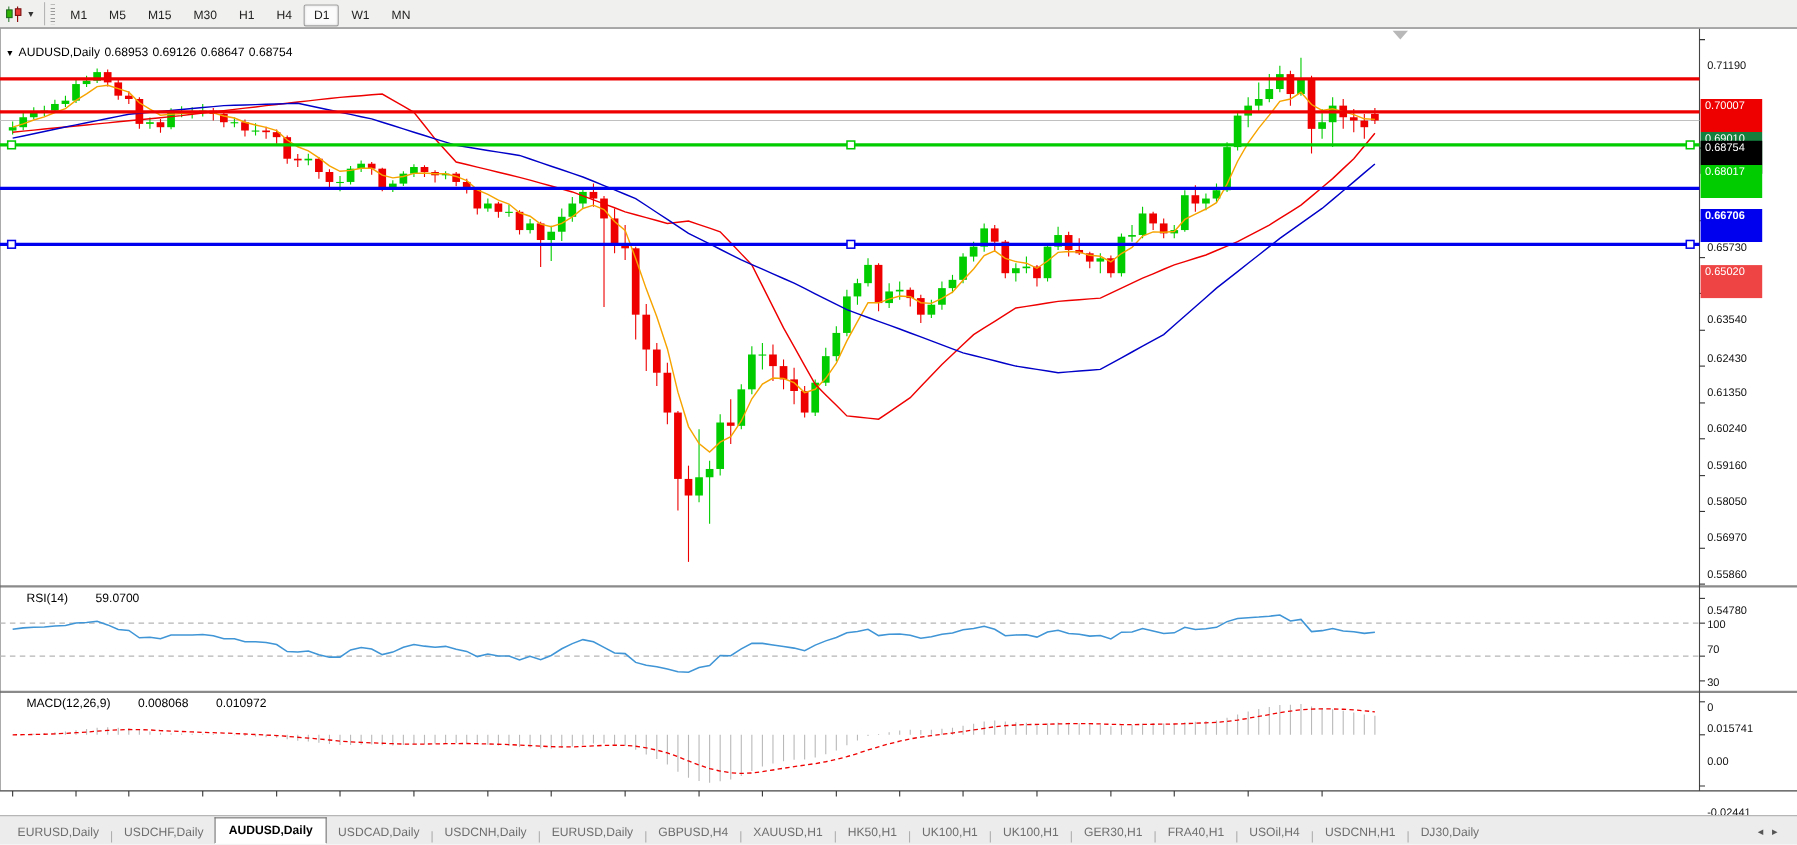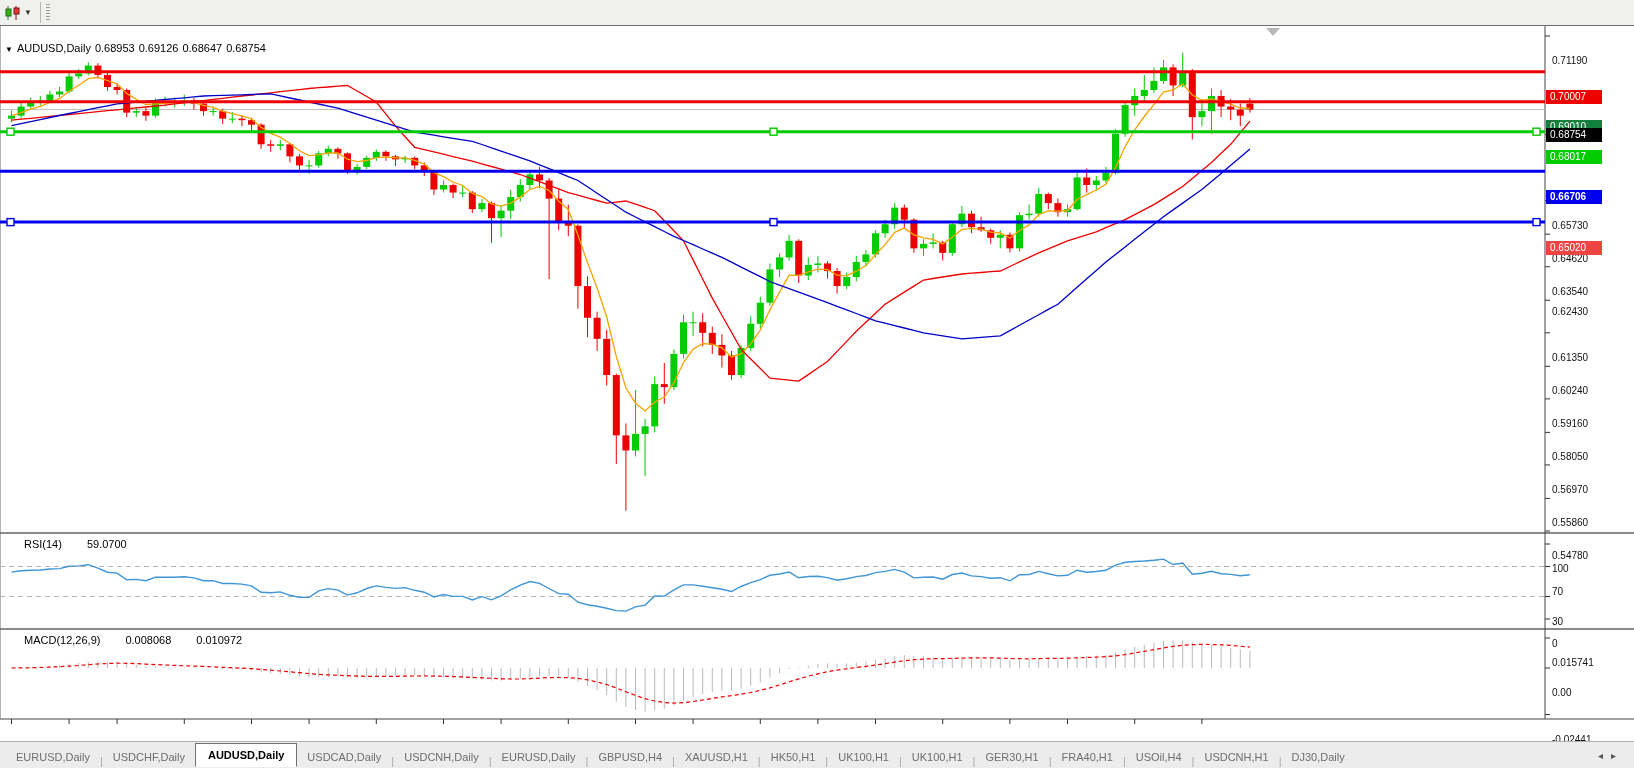--- a/index.html
+++ b/index.html
@@ -19,21 +19,21 @@
   
   #chartwin{position:absolute;left:0;top:25px;width:1634px;height:716px;background:#fff;
             border-top:1px solid #6d6d6d;}
   #csvg{position:absolute;left:0;top:0;}
   #title{position:absolute;left:5px;top:16px;font-size:11px;color:#000;white-space:nowrap;}
   #title .tri{font-size:8px;margin-right:4px;}
   #title span{margin-right:4px;}
   .panel-label{position:absolute;left:4px;font-size:11px;color:#000;white-space:nowrap;}
   .panel-label span{margin-right:5px;margin-left:20px;}
   .ax-lab{position:absolute;left:1552px;font-size:10px;color:#111;white-space:nowrap;}
-  .tag{position:absolute;left:1546px;height:14px;line-height:13px;font-size:10px;color:#fff;
+  .tag{position:absolute;left:1546px;height:30px;line-height:13px;font-size:10px;color:#fff;
        padding:0 4px;min-width:48px;}
   .date-lab{position:absolute;font-size:10px;color:#111;white-space:nowrap;transform:translateX(-50%);}
   #scrollmark{position:absolute;left:1266px;top:2px;width:0;height:0;
               border-left:7px solid transparent;border-right:7px solid transparent;
               border-top:8px solid #b8b8b8;}
   
   #tabbar{position:absolute;left:0;top:741px;width:1634px;height:27px;background:#ececec;
           border-top:1px solid #b0b0b0;display:flex;align-items:center;font-size:11px;}
   .tab{color:#6e6e6e;padding:4px 10px;cursor:default;white-space:nowrap;}
   .tab.active{background:#fff;color:#000;font-weight:bold;border:1px solid #707070;
@@ -51,20 +51,21 @@
       <svg width="18" height="16" viewBox="0 0 18 16">
         <line x1="4" y1="1" x2="4" y2="15" stroke="#2e7d32" stroke-width="1"></line>
         <rect x="2" y="4" width="5" height="7" fill="#31b404" stroke="#1e6b1e"></rect>
         <line x1="12" y1="1" x2="12" y2="15" stroke="#8b0000" stroke-width="1"></line>
         <rect x="10" y="3" width="5" height="6" fill="#e53935" stroke="#7a1010"></rect>
       </svg>
     </span>
     <span class="dd-arrow">▼</span>
     <span class="tb-sep"></span>
     <span class="grip"></span>
+    <span id="tf-buttons"><span class="tf-btn">M1</span><span class="tf-btn">M5</span><span class="tf-btn">M15</span><span class="tf-btn">M30</span><span class="tf-btn">H1</span><span class="tf-btn">H4</span><span class="tf-btn sel">D1</span><span class="tf-btn">W1</span><span class="tf-btn">MN</span></span>
   </div>
 
   <div id="chartwin">
     <svg id="csvg" width="1634" height="716">
         <line x1="0" y1="507" x2="1634" y2="507" stroke="#8a8a8a" stroke-width="2"></line>
         <line x1="0" y1="603" x2="1634" y2="603" stroke="#8a8a8a" stroke-width="2"></line>
         <line x1="0" y1="693" x2="1634" y2="693" stroke="#444" stroke-width="1"></line>
         <line x1="1545" y1="0" x2="1545" y2="693" stroke="#444" stroke-width="1"></line>
         <line x1="0" y1="0" x2="0" y2="693" stroke="#666" stroke-width="1"></line>
         <line x1="0" y1="83.48193999999981" x2="1545" y2="83.48193999999981" stroke="#c0c0c0" stroke-width="1"></line>
@@ -530,21 +531,21 @@
     <div class="panel-label" style="top:608px;">
       <span>MACD(12,26,9)</span><span>0.008068</span><span>0.010972</span>
     </div>
 
     <div id="price-labels">
         <div class="ax-lab" style="top: 29px;">0.71190</div>
         <div class="ax-lab" style="top: 127.64px;">0.67920</div>
         <div class="ax-lab" style="top: 193.701px;">0.65730</div>
         <div class="ax-lab" style="top: 227.184px;">0.64620</div>
         <div class="ax-lab" style="top: 259.762px;">0.63540</div>
-        <div class="ax-lab" style="top: 280px;">0.62430</div>
+        <div class="ax-lab" style="top: 295px;">0.62430</div>
         <div class="ax-lab" style="top: 325.824px;">0.61350</div>
         <div class="ax-lab" style="top: 359.307px;">0.60240</div>
         <div class="ax-lab" style="top: 391.885px;">0.59160</div>
         <div class="ax-lab" style="top: 425.368px;">0.58050</div>
         <div class="ax-lab" style="top: 457.946px;">0.56970</div>
         <div class="ax-lab" style="top: 491.429px;">0.55860</div>
         <div class="ax-lab" style="top: 524.008px;">0.54780</div>
         <div class="tag" style="top: 64.1852px; background: rgb(238, 0, 0);">0.70007</div>
         <div class="tag" style="top: 94.2597px; background: #15803d;">0.69010</div>
         <div class="tag" style="top: 101.982px; background: rgb(0, 0, 0);">0.68754</div>

